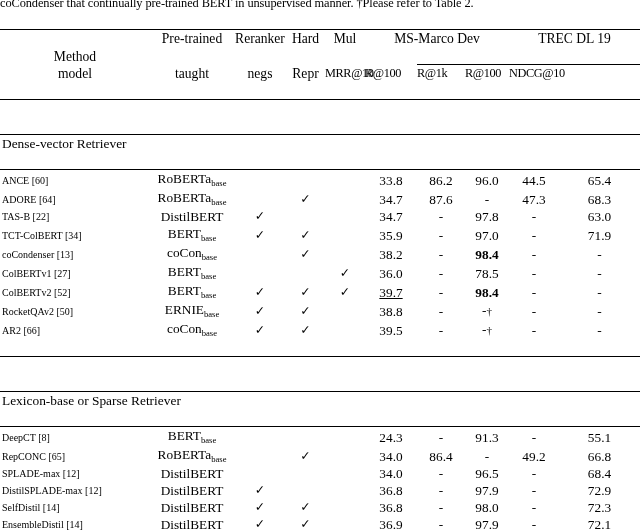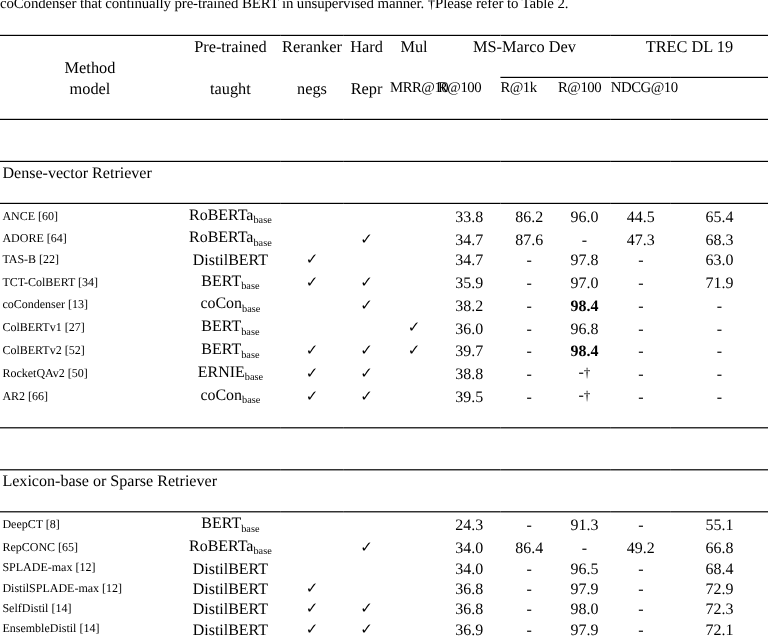--- a/index.html
+++ b/index.html
@@ -112,21 +112,21 @@
     white-space: nowrap;
     font-size: 13.3px;
   }
   sub {
     font-size: 8.6px;
     vertical-align: baseline;
     position: relative;
     top: 2.5px;
   }
   .bold { font-weight: bold; }
-  .und  { text-underline-offset: 1px; margin-top: 22px; }
+  .und  { text-decoration: underline; text-underline-offset: 1px; margin-top: 22px; }
   .dag  { font-size: 11px; }
   .chkmark { font-size: 12.5px; line-height: 1; }
 </style>
 </head>
 <body>
 
 <div id="page">
 
   <div class="caption">coCondenser that continually pre-trained BERT in unsupervised manner. †Please refer to Table 2.</div>
 
@@ -249,21 +249,21 @@
           <td class="num">-</td>
         </tr>
         <tr>
           <td class="method">ColBERTv1 [27]</td>
           <td class="pre">BERT<sub>base</sub></td>
           <td class="chk"></td>
           <td class="chk"></td>
           <td class="chk"><span class="chkmark">✓</span></td>
           <td class="num">36.0</td>
           <td class="num">-</td>
-          <td class="num">96.8</td>
+          <td class="num">78.5</td>
           <td class="num">-</td>
           <td class="num">-</td>
         </tr>
         <tr>
           <td class="method">ColBERTv2 [52]</td>
           <td class="pre">BERT<sub>base</sub></td>
           <td class="chk"><span class="chkmark">✓</span></td>
           <td class="chk"><span class="chkmark">✓</span></td>
           <td class="chk"><span class="chkmark">✓</span></td>
           <td class="num"><span class="und">39.7</span></td>

